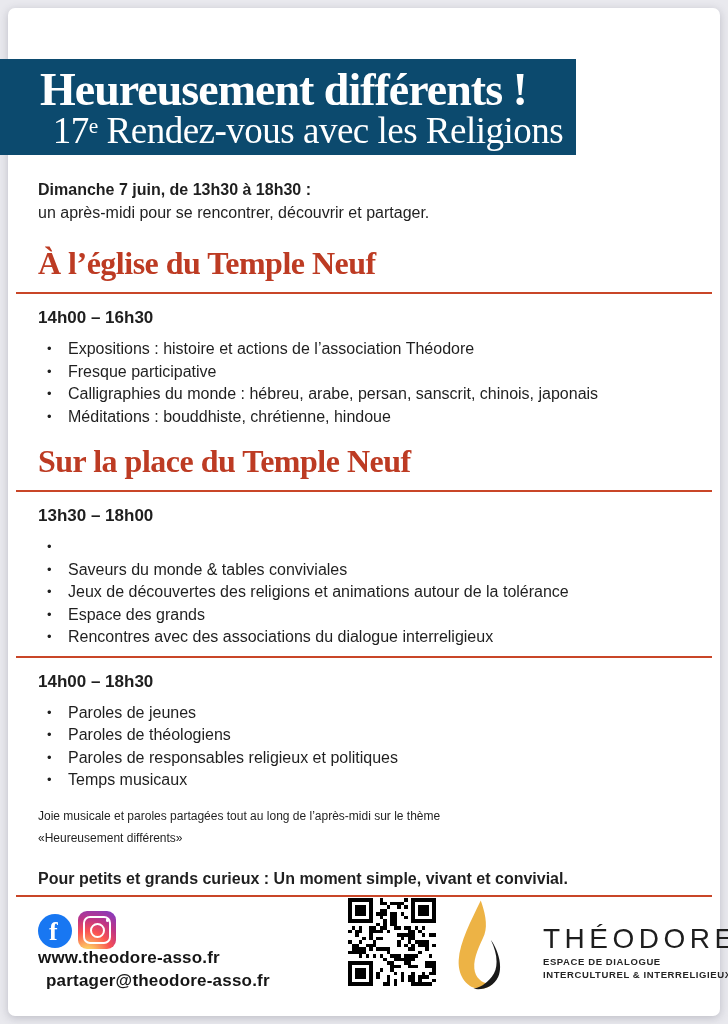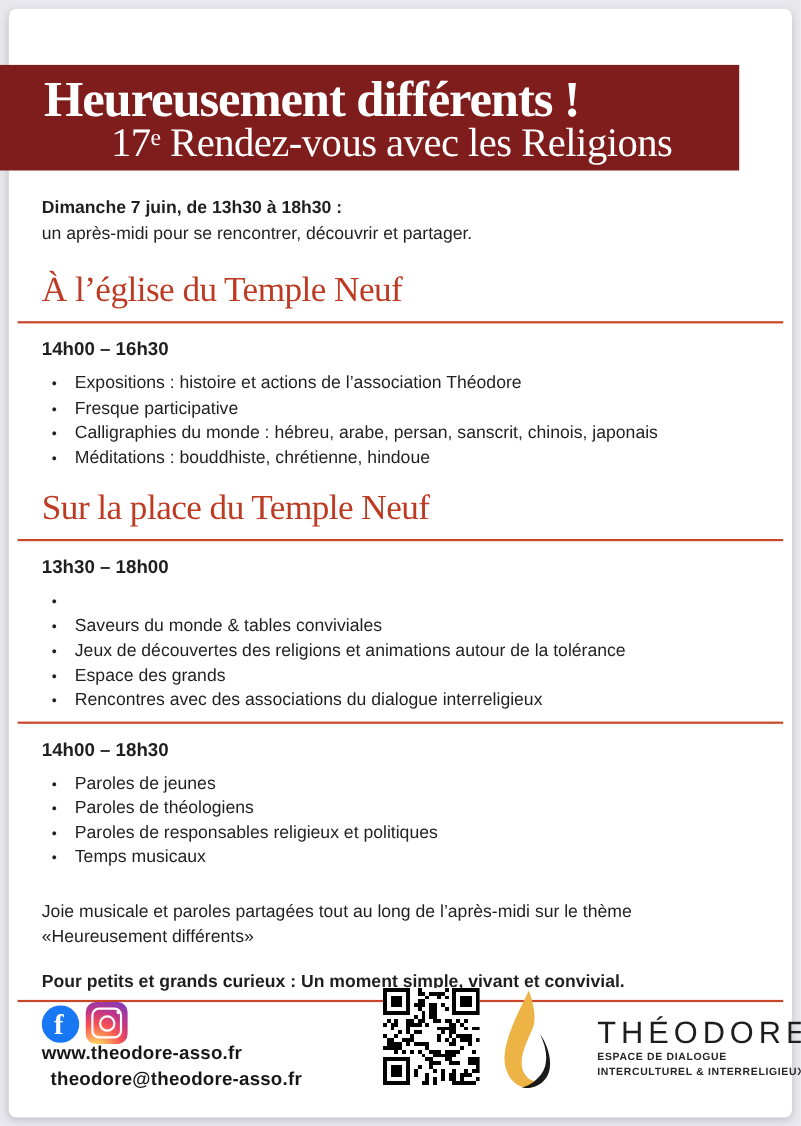--- a/index.html
+++ b/index.html
@@ -9,57 +9,57 @@
     font-family:"Liberation Sans",sans-serif;
     color:#1f1f1f;
   }
   .card{
     position:absolute;left:8px;top:8px;width:712px;height:1008px;
     background:#ffffff;border-radius:7px;
     box-shadow:0 2px 8px rgba(60,60,80,0.25);
   }
   
   .banner{
-    position:relative;margin:51px 0 0 -8px;width:672px;height:96px;
-    background:#7f1d1d;box-sizing:border-box;padding:7px 0 0 40px;
+    position:relative;margin:51px 0 0 -8px;width:576px;height:96px;
+    background:#0c4a6e;box-sizing:border-box;padding:7px 0 0 40px;
   }
   .banner-title{
     font-family:"Liberation Serif",serif;font-weight:bold;
     font-size:46px;line-height:48px;letter-spacing:-1px;color:#ffffff;
     margin:0;white-space:nowrap;
   }
   .banner-subtitle{
     font-family:"Liberation Serif",serif;font-weight:normal;
     font-size:37px;line-height:34px;letter-spacing:-0.5px;color:#ffffff;
     margin:0;white-space:nowrap;text-align:center;
   }
   .banner-subtitle sup{font-size:0.58em;vertical-align:baseline;position:relative;top:-0.45em;}
   
   .content{padding:0 26px 6px 30px;}
   .intro{margin-top:23px;font-size:16px;line-height:23px;}
   .intro .b{font-weight:bold;}
   .section-heading{
-    font-family:"Liberation Serif",serif;font-weight:normal;
+    font-family:"Liberation Serif",serif;font-weight:bold;
     font-size:32px;line-height:36px;letter-spacing:-0.5px;color:#bd3b23;
     margin:0;white-space:nowrap;
   }
   .h1-sp{margin-top:21px;}
   .h2-sp{margin-top:15px;}
   .rule{
     border:none;border-top:2px solid #c94628;height:0;
     margin:11px -18px 0 -22px;
   }
   .time{font-weight:bold;font-size:17px;line-height:23px;margin-top:12px;}
   .bullets{margin-top:9px;}
   .bullet{display:flex;font-size:16px;line-height:22.5px;}
   .bullet .dot{
     flex:0 0 30px;box-sizing:border-box;padding-left:9px;
     font-size:13px;line-height:22.5px;color:#1f1f1f;
   }
-  .closing{margin-top:27px;font-size:16px;line-height:22.5px;}
+  .closing{margin-top:13px;font-size:12px;line-height:22.5px;}
   .closing-bold{margin-top:17px;font-size:16px;line-height:23px;font-weight:bold;}
   .rule-bottom{margin-top:5px;}
   
   .footer{position:absolute;left:0;top:877px;width:580px;height:130px;}
   .fb-icon{
     position:absolute;left:30px;top:29px;width:34px;height:34px;border-radius:50%;
     background:#1877f2;
   }
   .fb-icon::after{
     content:"f";position:absolute;left:11px;top:3px;
@@ -182,21 +182,21 @@
 
     <hr class="rule rule-bottom">
   </div>
 
   <div class="footer">
     <span class="fb-icon"></span>
     <span class="ig-icon">
         <span class="ig-dot"></span>
       </span>
     <div class="url-web">www.theodore-asso.fr</div>
-    <div class="url-mail">theodore@theodore-asso.fr</div>
+    <div class="url-mail">partager@theodore-asso.fr</div>
 
     <div class="qr">
       <svg id="qr-svg" viewBox="0 0 25 25" shape-rendering="crispEdges" xmlns="http://www.w3.org/2000/svg">
           <rect x="0" y="0" width="25" height="25" fill="#ffffff"></rect>
           <rect x="9" y="0" width="1" height="1" fill="#000000"></rect>
           <rect x="16" y="0" width="1" height="1" fill="#000000"></rect>
           <rect x="9" y="1" width="1" height="1" fill="#000000"></rect>
           <rect x="10" y="1" width="1" height="1" fill="#000000"></rect>
           <rect x="12" y="1" width="1" height="1" fill="#000000"></rect>
           <rect x="13" y="1" width="1" height="1" fill="#000000"></rect>

